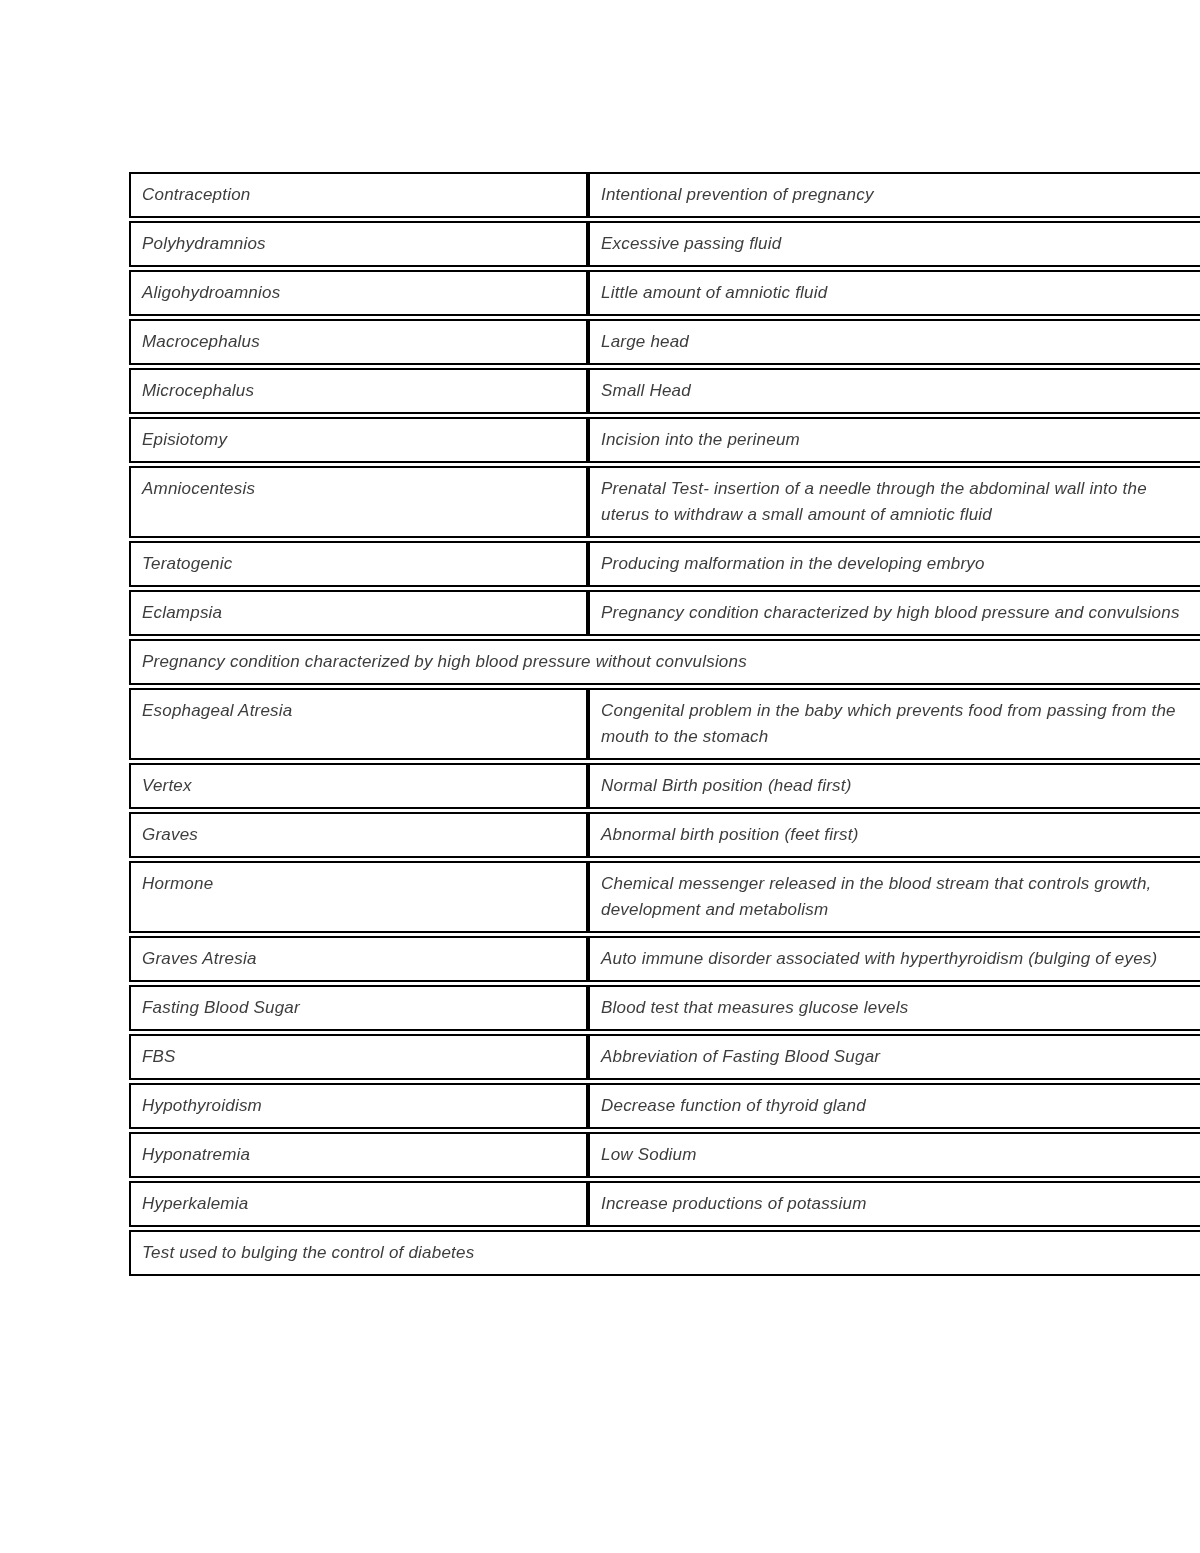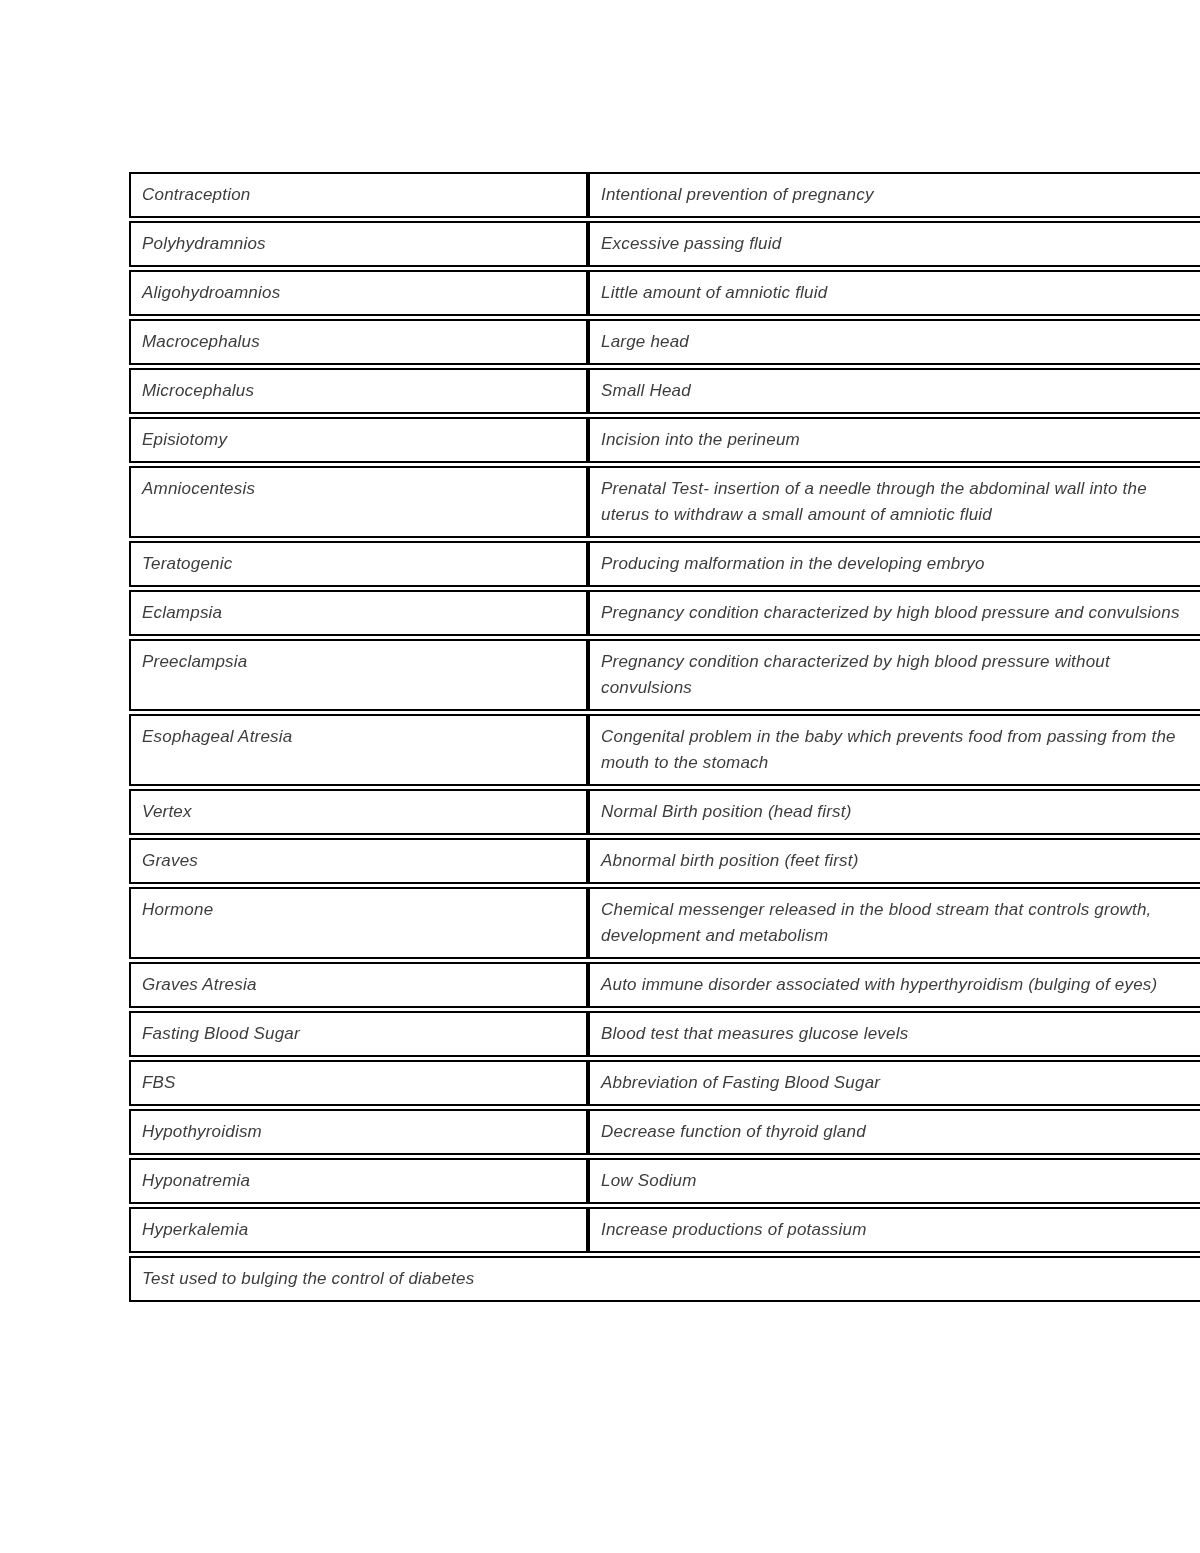--- a/index.html
+++ b/index.html
@@ -84,21 +84,20 @@
     </div>
     <div class="row">
       <div class="cell term">Teratogenic</div>
       <div class="cell def">Producing malformation in the developing embryo</div>
     </div>
     <div class="row">
       <div class="cell term">Eclampsia</div>
       <div class="cell def">Pregnancy condition characterized by high blood pressure and convulsions</div>
     </div>
     <div class="row">
-      <div class="cell term">Preeclampsia</div>
       <div class="cell def">Pregnancy condition characterized by high blood pressure without convulsions</div>
     </div>
     <div class="row">
       <div class="cell term">Esophageal Atresia</div>
       <div class="cell def">Congenital problem in the baby which prevents food from passing from the mouth to the stomach</div>
     </div>
     <div class="row">
       <div class="cell term">Vertex</div>
       <div class="cell def">Normal Birth position (head first)</div>
     </div>

